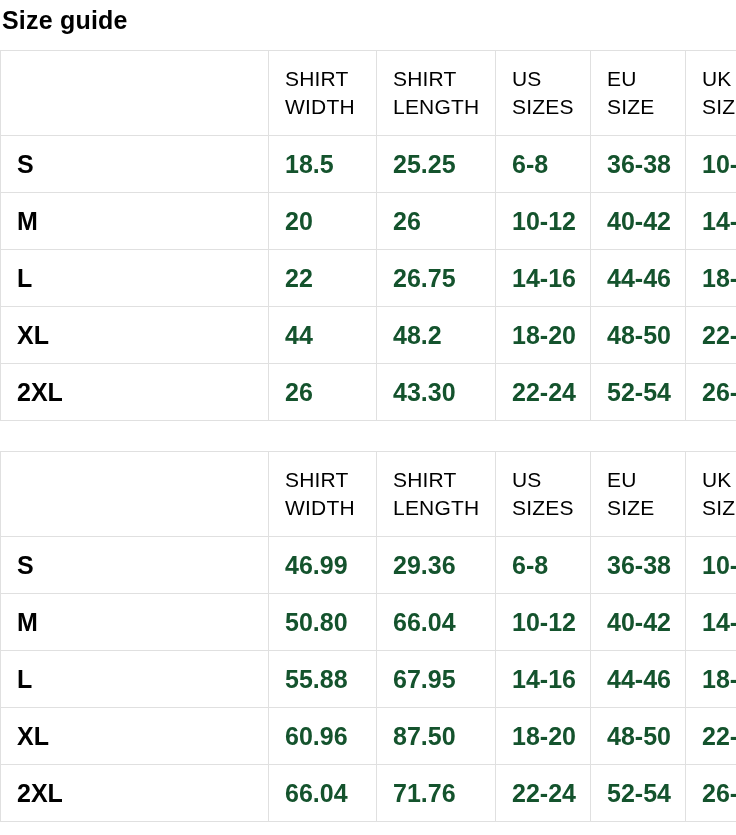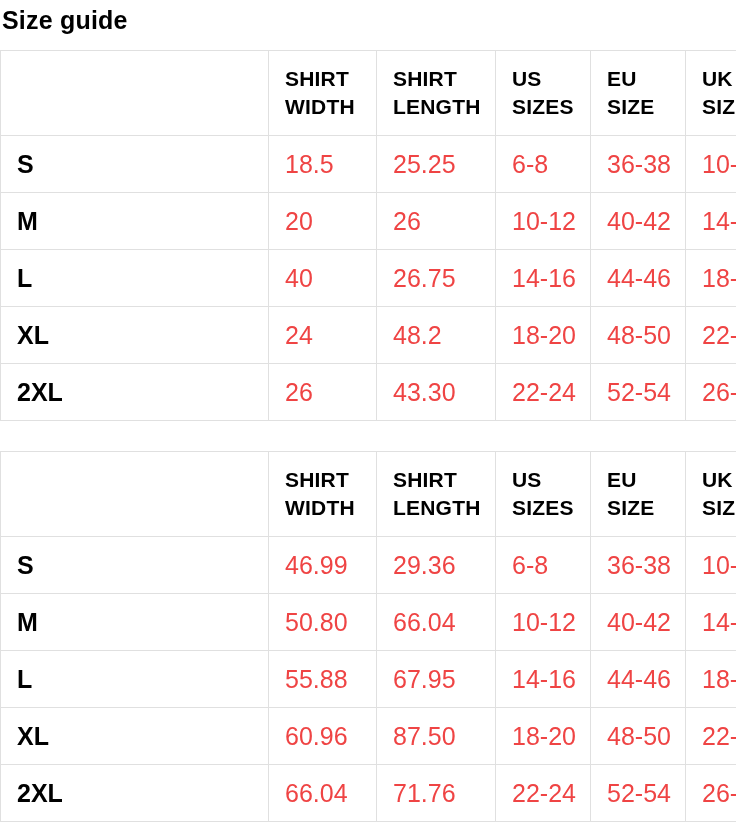--- a/index.html
+++ b/index.html
@@ -47,29 +47,29 @@
     text-align: left;
     vertical-align: middle;
     background: #ffffff;
     overflow: hidden;
     white-space: normal;
   }
   .size-table thead th {
     height: 84px;
     font-size: 21px;
     line-height: 28px;
-    font-weight: 700;
+    font-weight: 400;
     color: #000000;
     letter-spacing: 0.2px;
   }
   .size-table tbody td {
     height: 56px;
     font-size: 25px;
-    font-weight: 400;
-    color: #ef4444;
+    font-weight: 700;
+    color: #14532d;
     white-space: nowrap;
   }
   .size-table tbody td.size-cell {
     font-weight: 700;
     color: #000000;
   }
 </style>
 </head>
 <body>
 
@@ -109,29 +109,29 @@
           <tr>
             <td class="size-cell">M</td>
             <td class="value-cell">20</td>
             <td class="value-cell">26</td>
             <td class="value-cell">10-12</td>
             <td class="value-cell">40-42</td>
             <td class="value-cell">14-16</td>
           </tr>
           <tr>
             <td class="size-cell">L</td>
-            <td class="value-cell">40</td>
+            <td class="value-cell">22</td>
             <td class="value-cell">26.75</td>
             <td class="value-cell">14-16</td>
             <td class="value-cell">44-46</td>
             <td class="value-cell">18-20</td>
           </tr>
           <tr>
             <td class="size-cell">XL</td>
-            <td class="value-cell">24</td>
+            <td class="value-cell">44</td>
             <td class="value-cell">48.2</td>
             <td class="value-cell">18-20</td>
             <td class="value-cell">48-50</td>
             <td class="value-cell">22-24</td>
           </tr>
           <tr>
             <td class="size-cell">2XL</td>
             <td class="value-cell">26</td>
             <td class="value-cell">43.30</td>
             <td class="value-cell">22-24</td>

